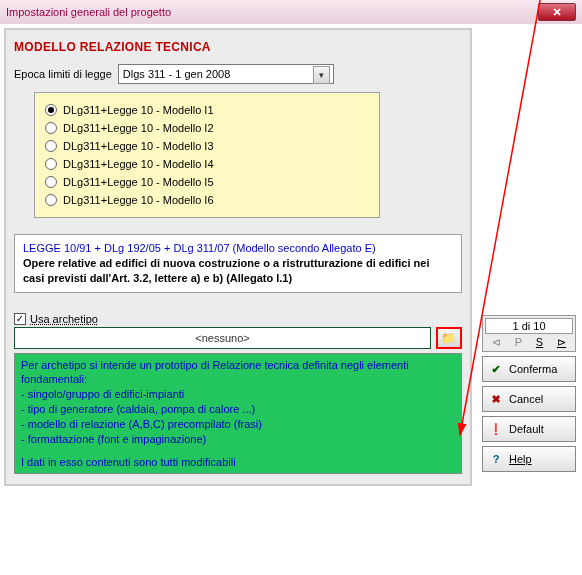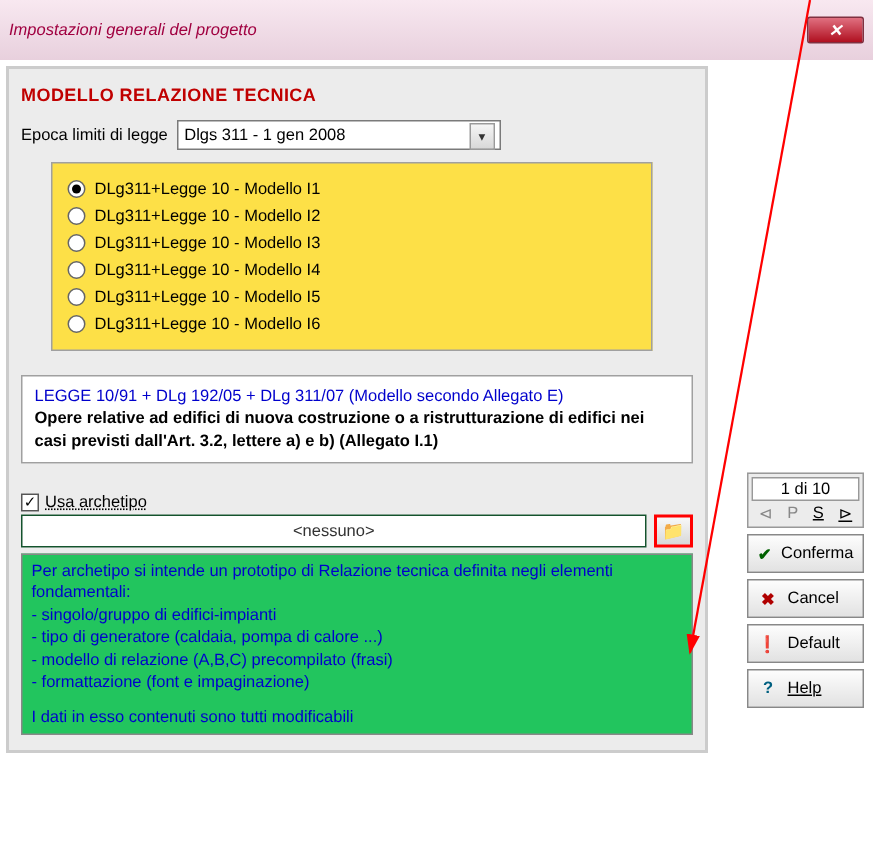--- a/index.html
+++ b/index.html
@@ -7,27 +7,26 @@
     margin: 0;
     font-family: Tahoma, Arial, sans-serif;
     font-size: 11px;
     background: #fff;
     width: 582px;
     height: 575px;
     position: relative;
     overflow: hidden;
   }
   .titlebar {
-    height: 40px;
+    height: 24px;
     background: linear-gradient(#f8e8f0, #e8d0dd);
     display: flex;
     align-items: center;
     padding: 0 6px;
     justify-content: space-between;
-    font-style: italic;
   }
   .titlebar .title { color: #a00040; font-size: 11px; }
   .titlebar .close {
     width: 38px; height: 18px;
     background: linear-gradient(#e07080, #b01020);
     border: 1px solid #803040;
     border-radius: 2px;
     color: #fff;
     display: flex; align-items: center; justify-content: center;
     font-size: 11px; font-weight: bold;
@@ -65,23 +64,23 @@
     position: absolute; right: 3px; top: 1px;
     width: 15px; height: 16px;
     background: linear-gradient(#f5f5f5,#d8d8d8);
     border: 1px solid #9a9a9a;
     display: flex; align-items: center; justify-content: center;
     font-size: 9px; color: #333;
   }
   .radio-group {
     margin-left: 20px;
     border: 1px solid #a0a0a0;
-    background: #fde047;
+    background: #fef9c3;
     padding: 8px 10px;
-    width: 401px;
+    width: 346px;
   }
   .radio-item { display: flex; align-items: center; gap: 6px; padding: 3px 0; font-size: 11px; }
   .radio {
     width: 12px; height: 12px; border: 1px solid #666; border-radius: 50%; background: #fff;
     display: inline-flex; align-items: center; justify-content: center;
   }
   .radio.sel::after { content:""; width:6px; height:6px; background:#000; border-radius:50%; }
   .info-box {
     margin-top: 16px;
     border: 1px solid #a0a0a0;
@@ -124,21 +123,21 @@
     font-size: 11px;
     padding: 4px 6px;
     line-height: 1.35;
     height: auto;
   }
   
   .right-panel {
     position: absolute;
     right: 6px;
     top: 315px;
-    width: 78px;
+    width: 94px;
     display: flex;
     flex-direction: column;
     gap: 4px;
   }
   .pager-box {
     border: 1px solid #999;
     background: #ececec;
     padding: 1px 2px;
     text-align: center;
     font-size: 11px;

